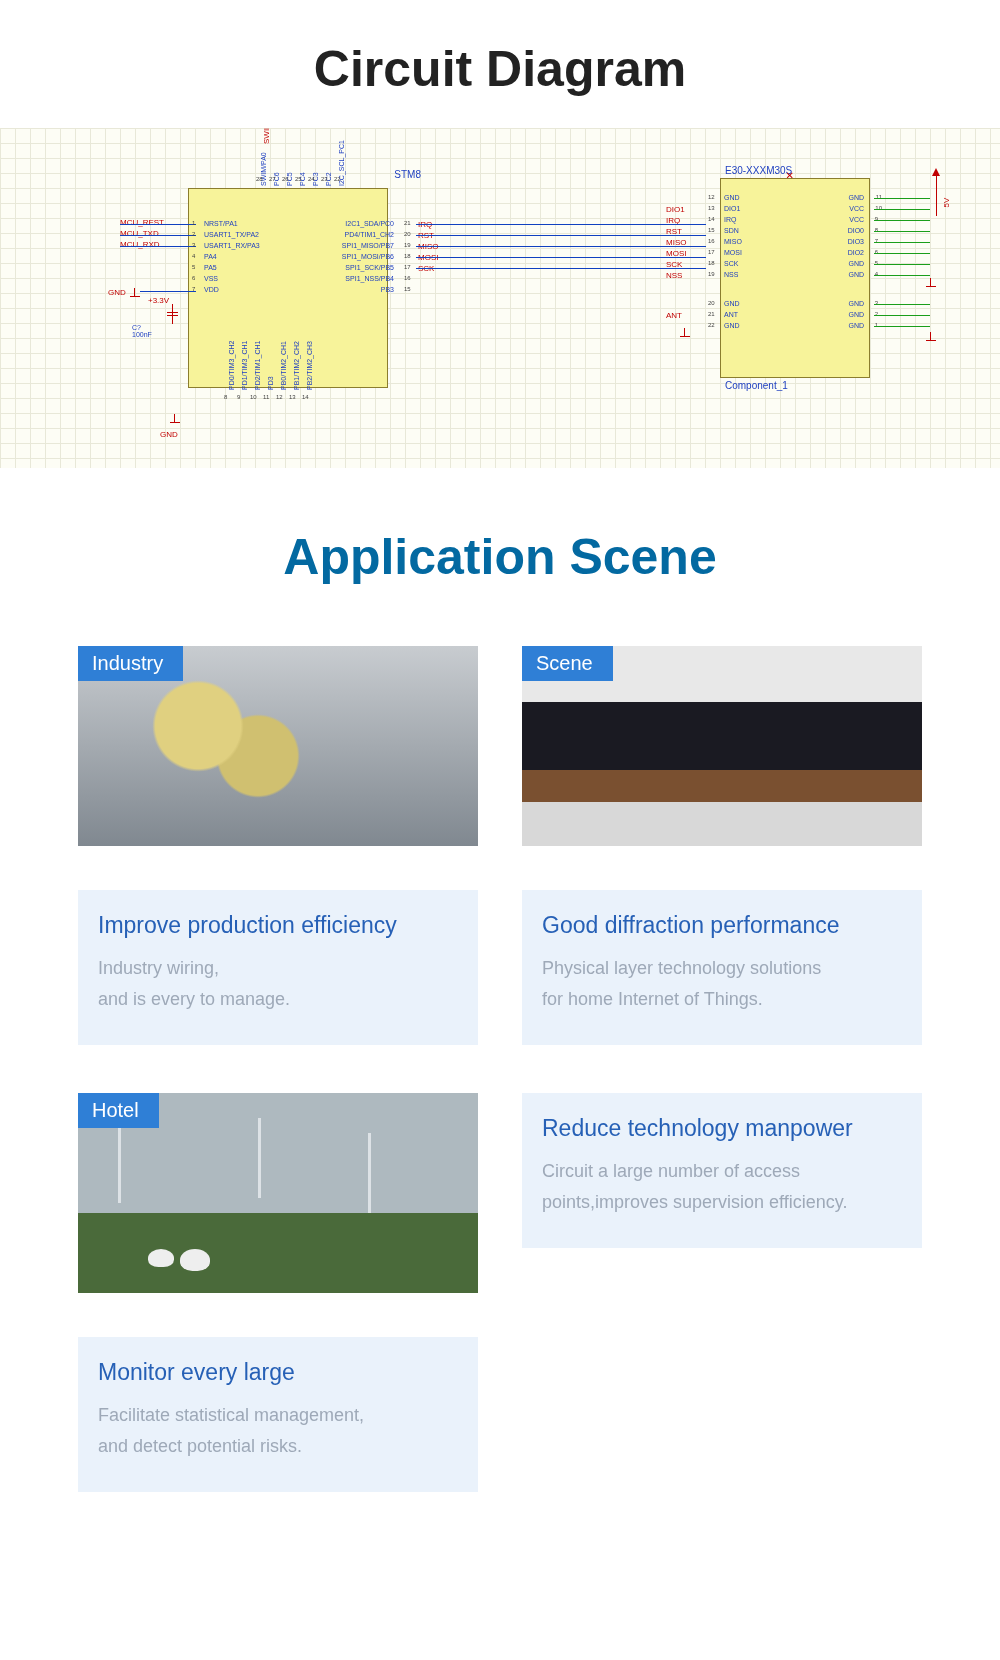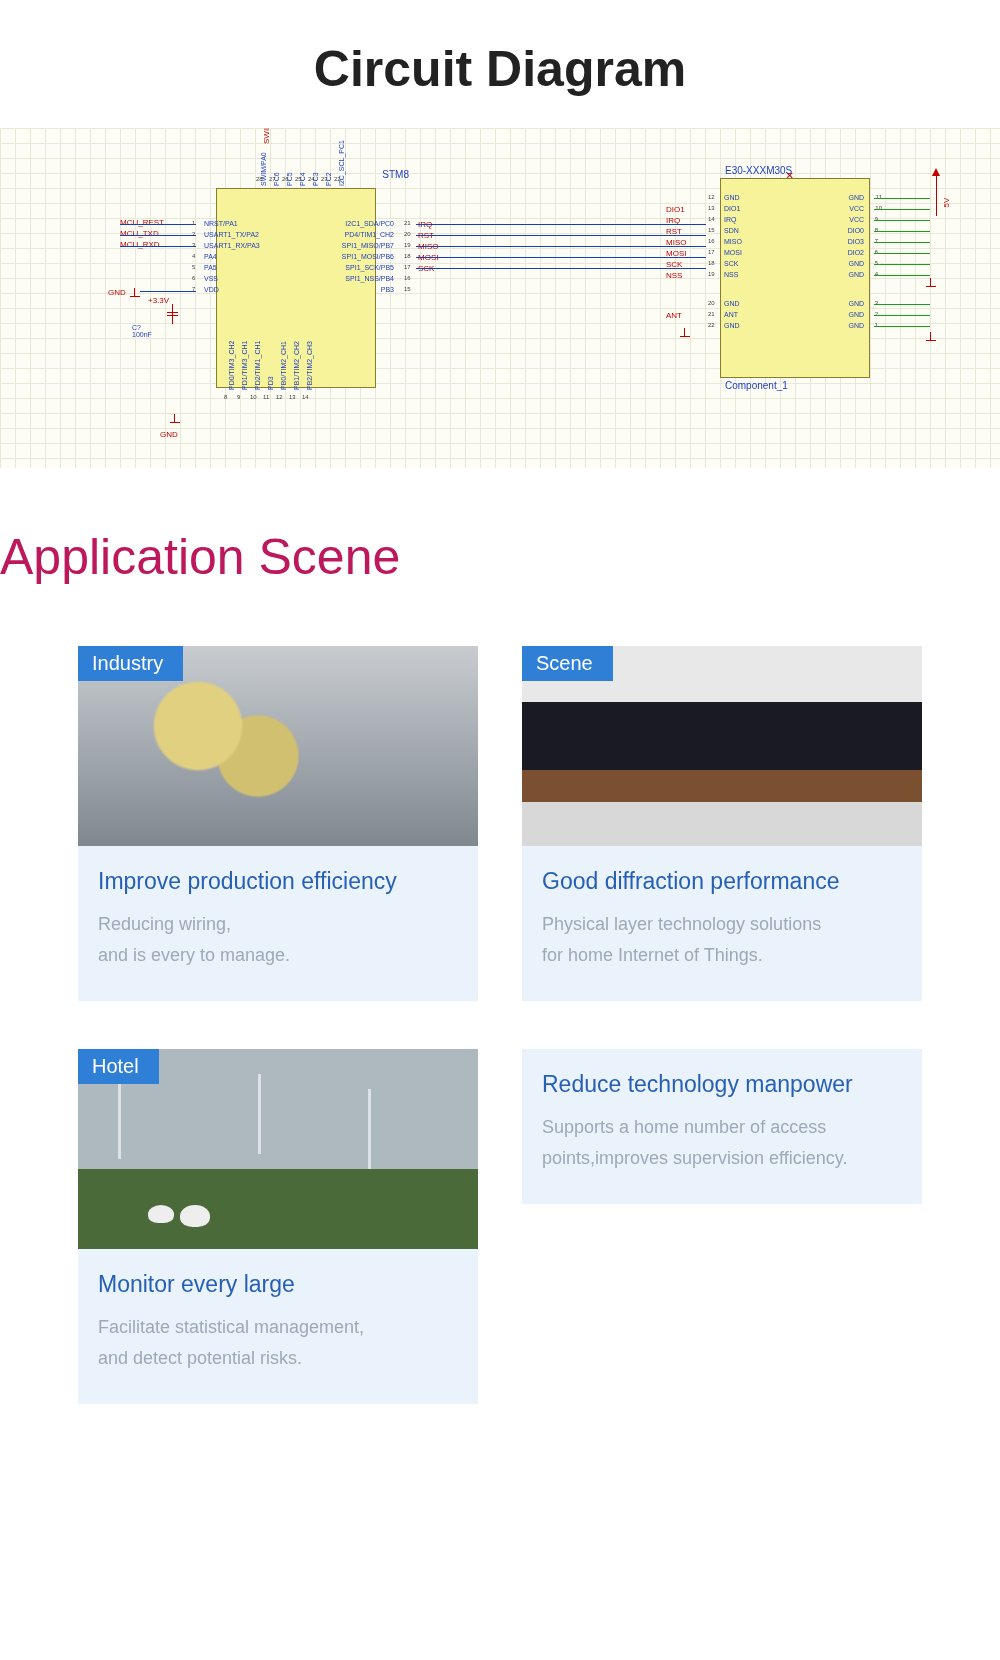--- a/index.html
+++ b/index.html
@@ -25,21 +25,21 @@
       repeating-linear-gradient(to bottom, #e8e8d8 0 1px, transparent 1px 15px),
       #fdfdf5;
     overflow: hidden;
     margin-bottom: 40px;
   }
   .chip {
     position: absolute;
     background: #f7f39a;
     border: 1.5px solid #8b7d2e;
   }
-  .chip1 { left: 216px; top: 60px; width: 160px; height: 200px; }
+  .chip1 { left: 188px; top: 60px; width: 200px; height: 200px; }
   .chip2 { right: 130px; top: 50px; width: 150px; height: 200px; }
   .chip-label {
     position: absolute;
     font-size: 10px;
     color: #2040c0;
   }
   .pin-text {
     position: absolute;
     font-size: 7px;
     color: #2040c0;
@@ -62,34 +62,36 @@
   .gnd-sym:before { left:6px; top:0; width:1px; height:8px; }
   .gnd-sym:after  { left:2px; top:8px; width:10px; height:1px; box-shadow: 2px 2px 0 -1px #c00000, 4px 4px 0 -3px #c00000; }
   .cap-sym {
     position:absolute; width:1px; height:20px; background:#c00000;
   }
   .cap-sym:before { content:""; position:absolute; left:-5px; top:8px; width:11px; height:1px; background:#c00000; box-shadow:0 3px 0 0 #c00000; }
   .vcc-arrow { position:absolute; width:0; height:0; border-left:4px solid transparent; border-right:4px solid transparent; border-bottom:8px solid #c00000; }
 
   .app-title {
     font-size: 50px;
-    font-weight: 400;
+    font-weight: 700;
+    text-align: center;
     margin: 60px 0 60px 0;
-    color: #be185d;
+    color: #0369a1;
   }
   .cards {
     display: grid;
     grid-template-columns: 1fr 1fr;
     column-gap: 44px;
     row-gap: 48px;
     padding: 0 78px 60px 78px;
   }
   .card {
     display: flex;
     flex-direction: column;
+    gap: 44px;
   }
   .card-img {
     position: relative;
     width: 100%;
     height: 200px;
     overflow: hidden;
     background: #888;
   }
   .tag {
     position: absolute;
@@ -312,21 +314,21 @@
 
 <div class="cards">
 
   <div class="card">
     <div class="card-img img-industry">
       <div class="tag">Industry</div>
     </div>
     <div class="card-body">
       <h3>Improve production efficiency</h3>
       <p>
-        <span>Reducing wiring,</span><br>
+        <span>Industry wiring,</span><br>
         <span>and is every to manage.</span>
       </p>
     </div>
   </div>
 
   <div class="card">
     <div class="card-img img-home">
       <div class="tag">Scene</div>
     </div>
     <div class="card-body">
@@ -348,19 +350,19 @@
         <span>Facilitate statistical management,</span><br>
         <span>and detect potential risks.</span>
       </p>
     </div>
   </div>
 
   <div class="card">
     <div class="card-body">
       <h3>Reduce technology manpower</h3>
       <p>
-        <span>Supports a home number of access</span><br>
+        <span>Circuit a large number of access</span><br>
         <span>points,improves supervision efficiency.</span>
       </p>
     </div>
   </div>
 
 </div>
 
 </body></html>

